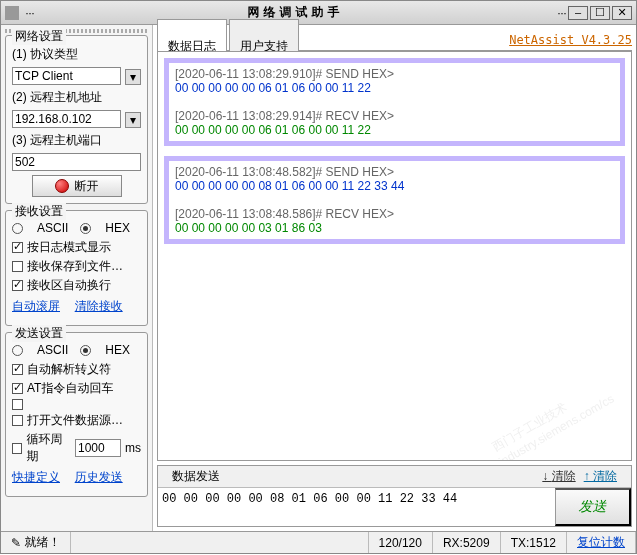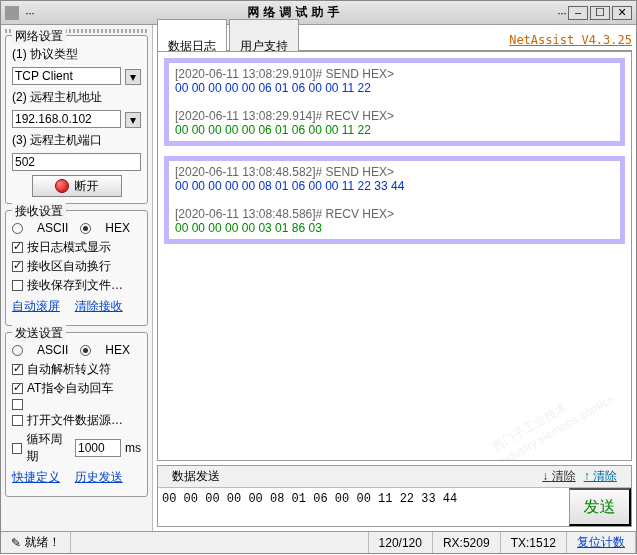--- a/index.html
+++ b/index.html
@@ -33,21 +33,21 @@
 .log-box { border: 5px solid #c4b5fd; padding: 4px 6px; margin-bottom: 10px; }
 .ts { color: #666; }
 .blue { color: #0033cc; }
 .green { color: #008800; }
 .watermark { position: absolute; right: 10px; bottom: 10px; transform: rotate(-30deg); color: rgba(120,120,120,0.12); font-size: 22px; pointer-events: none; text-align: center; line-height: 1.3; }
 .send-panel { border: 1px solid #999; margin-top: 4px; }
 .send-header { display: flex; align-items: center; background: #f0f0f0; border-bottom: 1px solid #bbb; padding: 2px 14px; gap: 8px; }
 .send-header .fill { flex: 1; }
 .send-body { display: flex; }
 .send-input { flex: 1; border: none; padding: 4px; font-family: "Courier New", monospace; resize: none; height: 38px; }
-.send-btn { width: 62px; border-left: 1px solid #999; background: linear-gradient(#fafafa,#e0e0e0); cursor: pointer; font-size: 16px; color: #008800; }
+.send-btn { width: 76px; border-left: 1px solid #999; background: linear-gradient(#fafafa,#e0e0e0); cursor: pointer; font-size: 14px; color: #008800; font-style: italic; }
 .statusbar { height: 22px; border-top: 1px solid #999; background: #f0f0f0; display: flex; align-items: center; font-size: 12px; }
 .statusbar .cell { padding: 0 10px; border-right: 1px solid #bbb; height: 100%; display: flex; align-items: center; }
 .radio { width: 11px; height: 11px; border-radius: 50%; border: 1px solid #555; display: inline-block; position: relative; }
 .radio.checked::after { content: ""; width: 5px; height: 5px; background: #333; border-radius: 50%; position: absolute; top: 2px; left: 2px; }
 .cb { width: 11px; height: 11px; border: 1px solid #555; display: inline-block; position: relative; background: #fff; }
 .cb.checked::after { content: "✓"; position: absolute; top: -3px; left: 0; font-size: 11px; }
 .sidebar-header { height:4px; background: repeating-linear-gradient(90deg,#aaa 0 2px,transparent 2px 4px); margin-bottom:2px;}
 .dots-icon { letter-spacing: -1px; }
 </style>
 </head>
@@ -107,26 +107,26 @@
           <label>
               <span class="radio checked"></span>
               <span>HEX</span>
             </label>
         </div>
         <div class="chk">
             <span class="cb checked"></span>
             <span>按日志模式显示</span>
           </div>
         <div class="chk">
-            <span class="cb checked"></span>
-            <span>接收区自动换行</span>
-          </div>
-        <div class="chk">
             <span class="cb"></span>
             <span>接收保存到文件…</span>
+          </div>
+        <div class="chk">
+            <span class="cb checked"></span>
+            <span>接收区自动换行</span>
           </div>
         <div class="row">
           <span class="link">自动滚屏</span>&nbsp;&nbsp;
           <span class="link">清除接收</span>
         </div>
       </div>
 
       <div class="group">
         <div class="group-title">发送设置</div>
         <div class="row radio-row">

